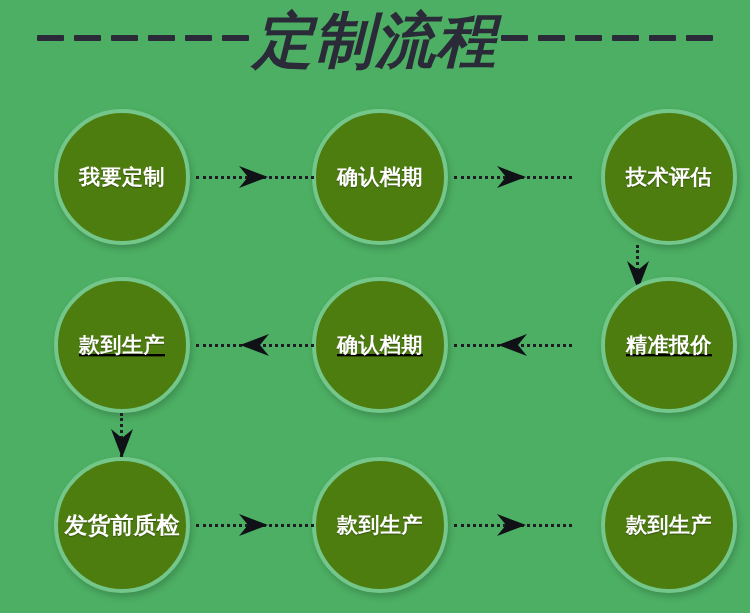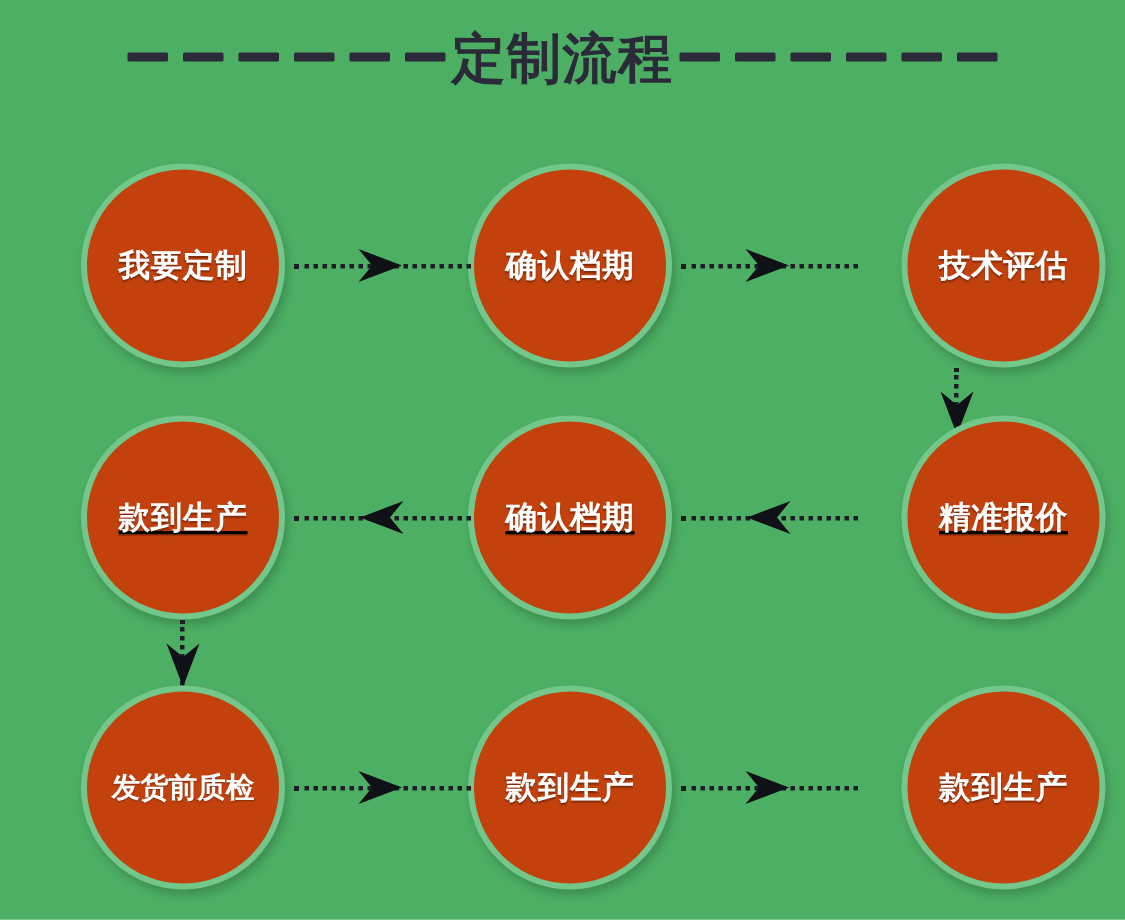--- a/index.html
+++ b/index.html
@@ -40,53 +40,54 @@
     padding-bottom: 4px;
   }
   .title-dash {
     display: block;
     width: 27px;
     height: 6px;
     background: #2B2A38;
     border-radius: 1px;
   }
   #title-text {
-    font-size: 36px;
+    font-size: 60px;
     font-weight: 700;
     color: #2B2A38;
     letter-spacing: 1px;
     line-height: 1;
     padding: 0 4px;
     white-space: nowrap;
+    font-style: italic;
   }
 
   
   .node {
     position: absolute;
     width: 136px;
     height: 136px;
     border-radius: 50%;
-    background: #c2410c;
+    background: #4d7c0f;
     border: 4px solid #74C78A;
     box-sizing: border-box;
     display: flex;
     align-items: center;
     justify-content: center;
     box-shadow: 2px 4px 6px rgba(0,0,0,0.18);
   }
   .node .node-label {
     color: #FFFFFF;
     font-size: 21px;
     font-weight: 700;
     letter-spacing: 0.5px;
     white-space: nowrap;
     text-shadow: 0 1px 1px rgba(0,0,0,0.35);
   }
   .node.long .node-label {
-    font-size: 19px;
+    font-size: 23px;
     letter-spacing: 0px;
   }
 
   
   .col-1 { left: 54px; }
   .col-2 { left: 312px; }
   .col-3 { left: 601px; }
   
   .row-1 { top: 109px; }
   .row-2 { top: 277px; text-decoration: underline; }

